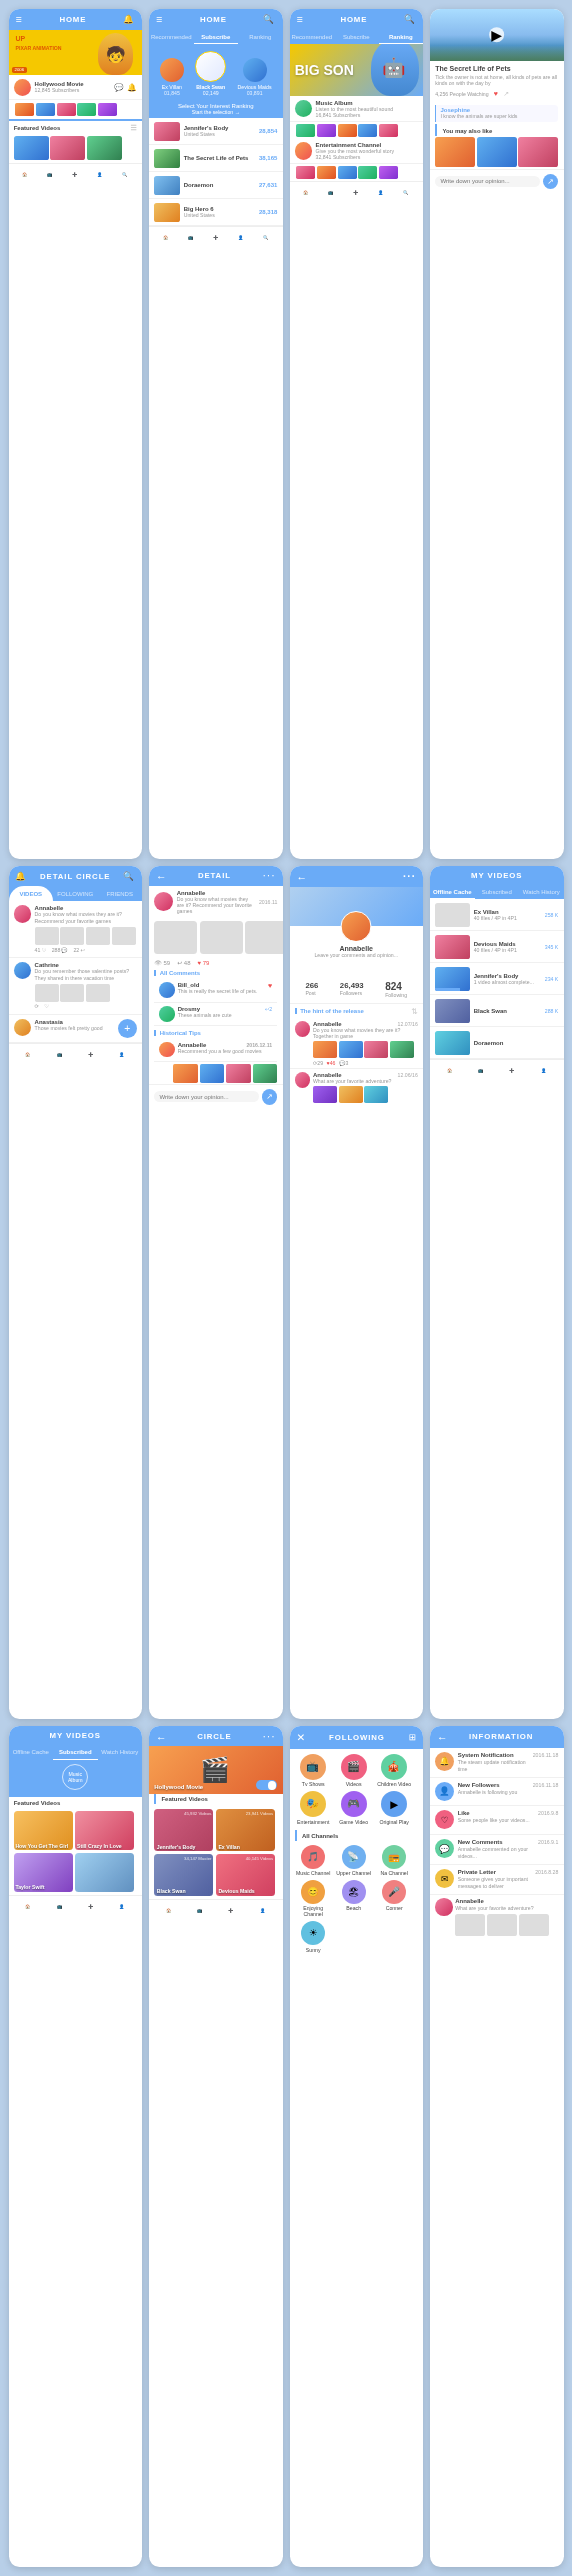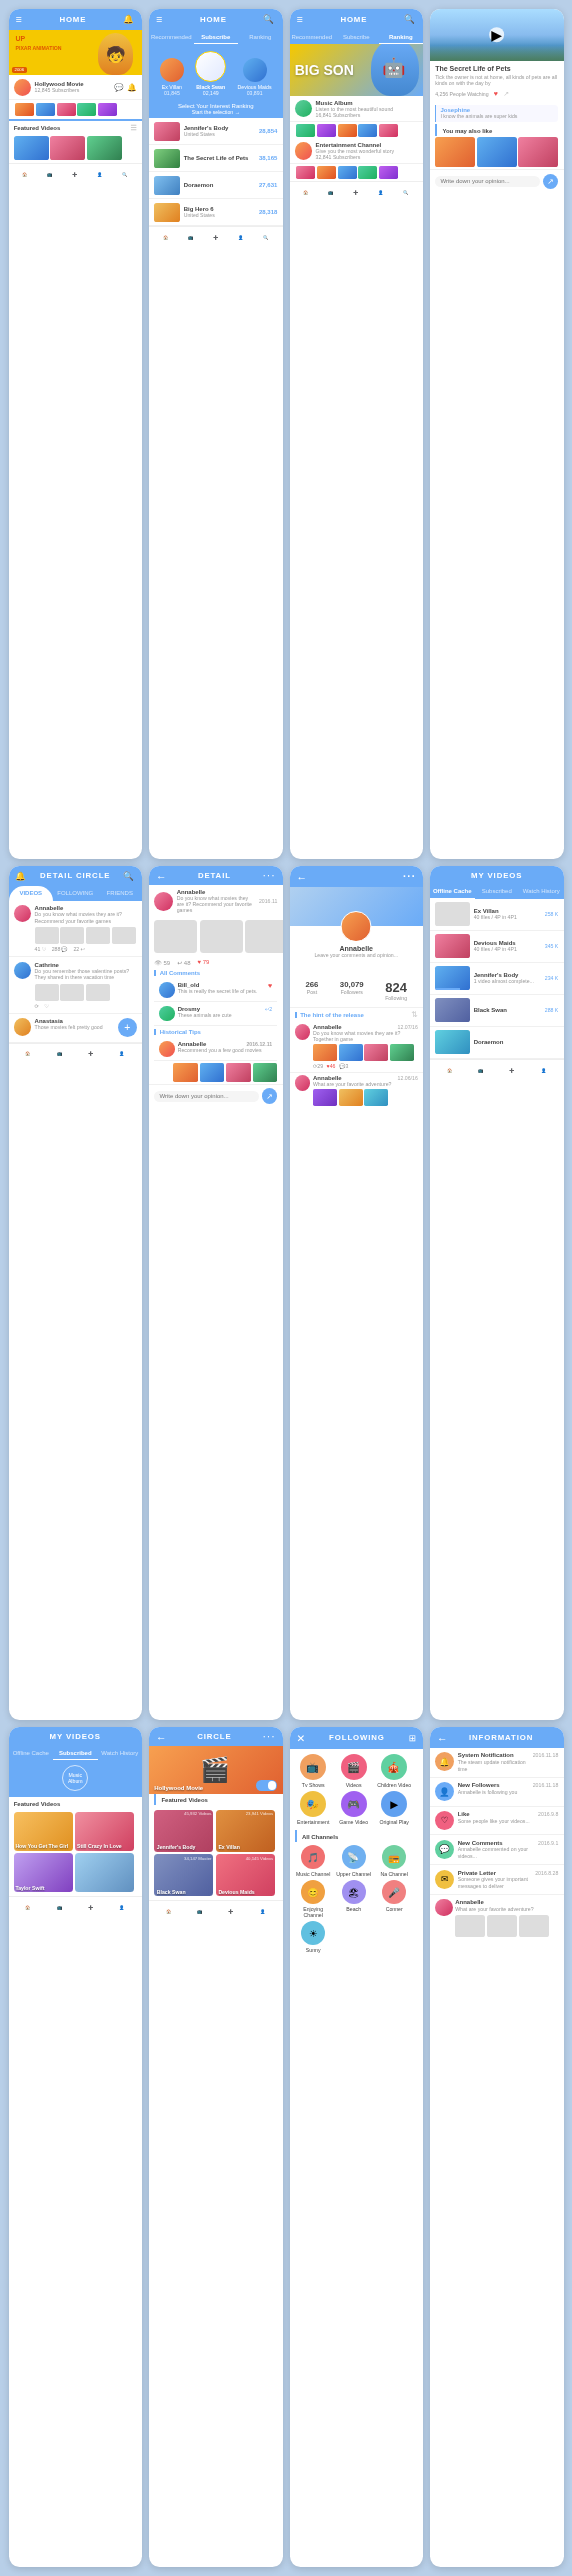--- a/index.html
+++ b/index.html
@@ -98,21 +98,21 @@
     
     .det-header { background: #6aabf7; padding: 4.3px 7px; display: flex; align-items: center; justify-content: space-between; color: #fff; }
     .det-user-row { display: flex; align-items: center; gap: 3.5px; padding: 4.3px 5.2px; }
     .det-thumb { width: 43px; height: 33px; border-radius: 3.5px; background: #ddd; flex-shrink: 0; }
     .section-label { font-size: 6px; font-weight: bold; color: #6aabf7; border-left: 2.6px solid #6aabf7; padding-left: 3.5px; margin-bottom: 2.6px; }
 
     
     .prof-cover { background: linear-gradient(135deg, #b0d0f0, #6aabf7); height: 39px; position: relative; }
     .prof-avatar { width: 31px; height: 31px; border-radius: 50%; border: 1.7px solid #fff; position: absolute; bottom: -15.7px; left: 50%; transform: translateX(-50%); background: linear-gradient(135deg, #f7a050, #e06030); }
     .prof-stats { display: flex; justify-content: space-around; padding: 19px 5.2px 5.2px; border-bottom: 0.9px solid #f0f0f0; }
-    .prof-stat { text-align: center; }
+    .prof-stat { }
 
     
     .mv-tabs { display: flex; background: #6aabf7; }
     .mv-tab { flex: 1; text-align: center; padding: 3.5px 1.7px; font-size: 6px; color: rgba(255,255,255,0.7); }
     .mv-tab.active { color: #fff; border-bottom: 1.7px solid #fff; font-weight: bold; }
     .mv-video-item { display: flex; align-items: center; padding: 3.5px 5.2px; border-bottom: 0.9px solid #f0f0f0; gap: 3.5px; }
     .mv-thumb { width: 35px; height: 24px; border-radius: 2.6px; background: #ddd; flex-shrink: 0; overflow: hidden; }
 
     
     .mvl-hero { background: #6aabf7; height: 35px; display: flex; align-items: center; justify-content: center; padding: 5.2px; }
@@ -581,25 +581,25 @@
     <div style="text-align:center;padding-top:19px;padding-bottom:3.5px;">
       <div style="font-size:7px;font-weight:bold;color:#444;">Annabelle</div>
       <div style="font-size:5.2px;color:#999;">Leave your comments and opinion...</div>
     </div>
     <div class="prof-stats">
       <div class="prof-stat">
         <div style="font-size:7.8px;font-weight:bold;color:#444;">266</div>
         <div style="font-size:5.2px;color:#999;">Post</div>
       </div>
       <div class="prof-stat">
-        <div style="font-size:7.8px;font-weight:bold;color:#444;">30,079</div>
+        <div style="font-size:7.8px;font-weight:bold;color:#444;">26,493</div>
         <div style="font-size:5.2px;color:#999;">Followers</div>
       </div>
       <div class="prof-stat">
-        <div style="font-size:13px;font-weight:bold;color:#444;">824</div>
+        <div style="font-size:10px;font-weight:bold;color:#444;">824</div>
         <div style="font-size:5.2px;color:#999;">Following</div>
       </div>
     </div>
     <div style="display:flex;justify-content:space-between;align-items:center;padding:2.6px 5.2px;">
       <div style="font-size:6px;font-weight:bold;color:#6aabf7;border-left:2.6px solid #6aabf7;padding-left:3.5px;">The hint of the release</div>
       <span style="font-size:7.8px;color:#ccc;">⇅</span>
     </div>
 
     <div style="display:flex;gap:2.6px;padding:2.6px 5.2px;border-bottom:0.9px solid #f0f0f0;">
       <div style="width:15.7px;height:15.7px;border-radius:50%;background:linear-gradient(135deg,#f080a0,#d03060);flex-shrink:0;"></div>

